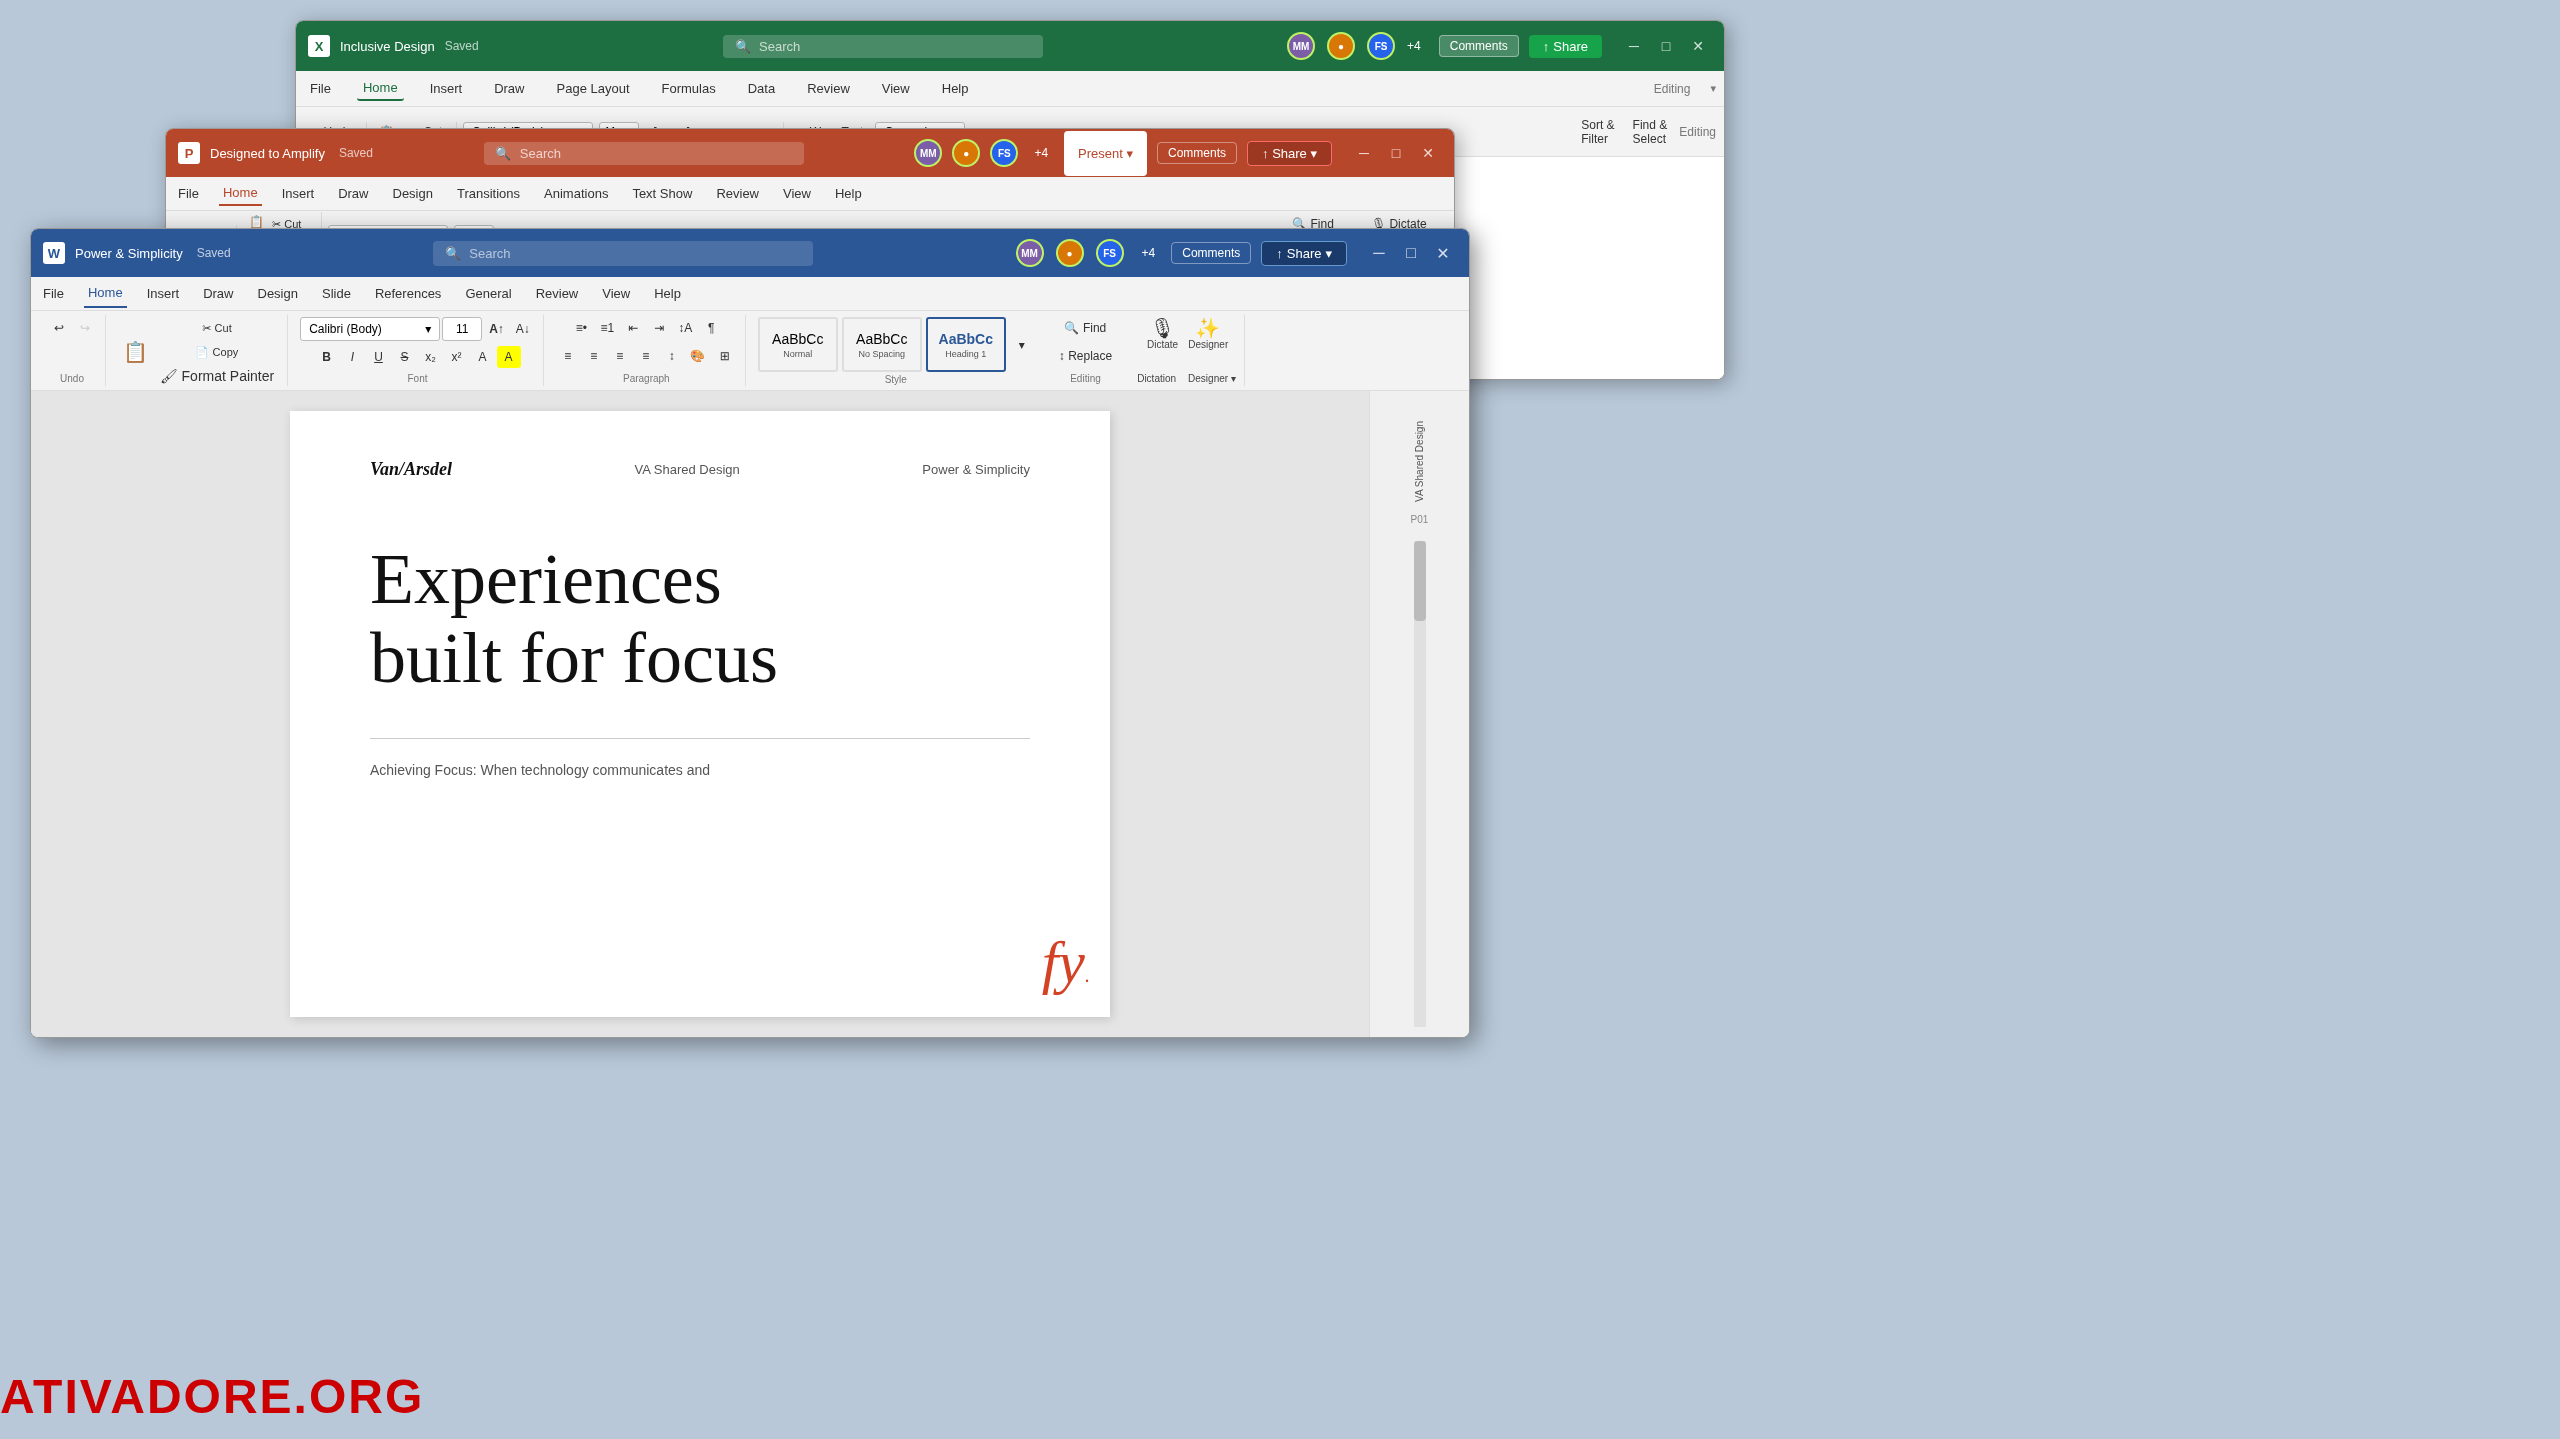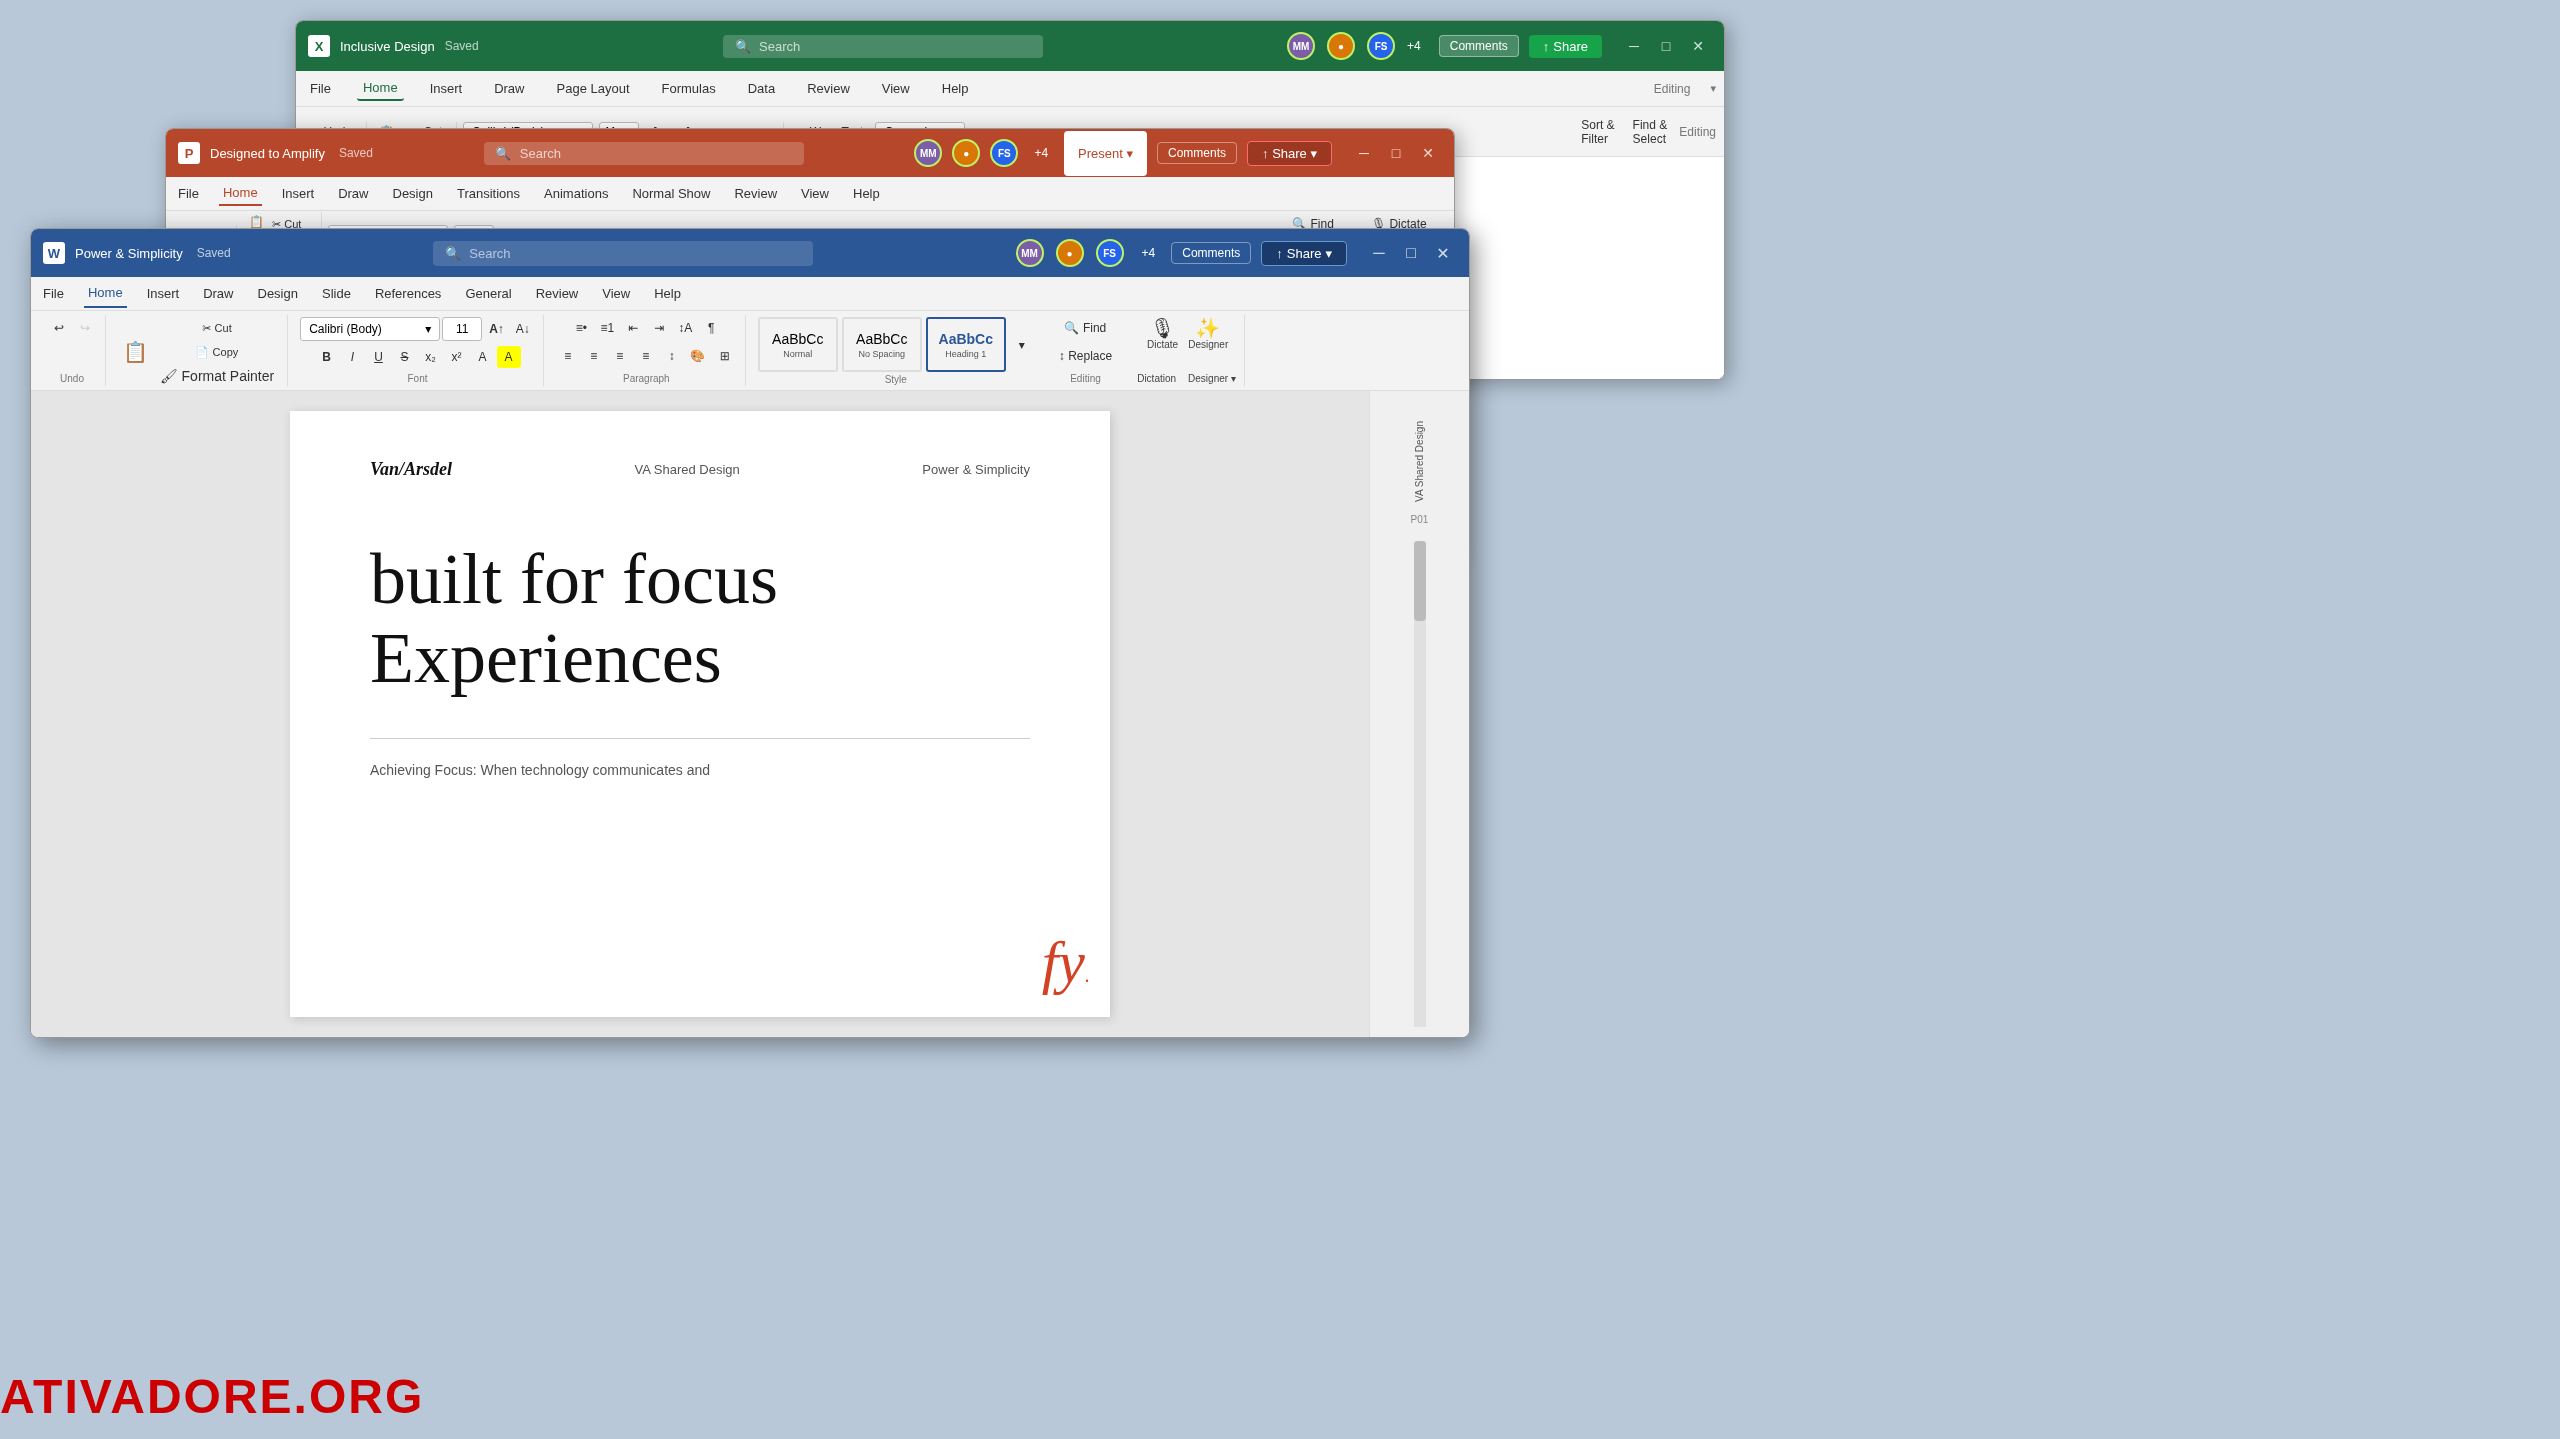--- a/index.html
+++ b/index.html
@@ -725,21 +725,21 @@
     </div>
   </div>
   <div class="ppt-ribbon">
     <span class="ppt-ribbon-tab">File</span>
     <span class="ppt-ribbon-tab active">Home</span>
     <span class="ppt-ribbon-tab">Insert</span>
     <span class="ppt-ribbon-tab">Draw</span>
     <span class="ppt-ribbon-tab">Design</span>
     <span class="ppt-ribbon-tab">Transitions</span>
     <span class="ppt-ribbon-tab">Animations</span>
-    <span class="ppt-ribbon-tab">Normal Show</span>
+    <span class="ppt-ribbon-tab">Text Show</span>
     <span class="ppt-ribbon-tab">Review</span>
     <span class="ppt-ribbon-tab">View</span>
     <span class="ppt-ribbon-tab">Help</span>
   </div>
   <div class="ppt-toolbar">
     <div class="toolbar-group">
       <div class="toolbar-btn">↩ Undo</div>
     </div>
     <div class="toolbar-group">
       <div class="toolbar-btn" style="display:flex;gap:2px">
@@ -951,22 +951,22 @@
 
   <div class="word-body">
     <div class="word-content">
       <div class="word-page">
         <div class="page-header">
           <span class="company-logo">Van/Arsdel</span>
           <span class="page-doc-name">VA Shared Design</span>
           <span class="page-brand-name">Power &amp; Simplicity</span>
         </div>
         <div class="page-title-main">
+          <div>Experiences</div>
           <div>built for focus</div>
-          <div>Experiences</div>
         </div>
         <hr class="page-divider">
         <div class="page-subtitle">Achieving Focus: When technology communicates and</div>
 
         <div class="fy-logo">
           <span>fy</span><span class="fy-dot">.</span>
         </div>
       </div>
     </div>
 

